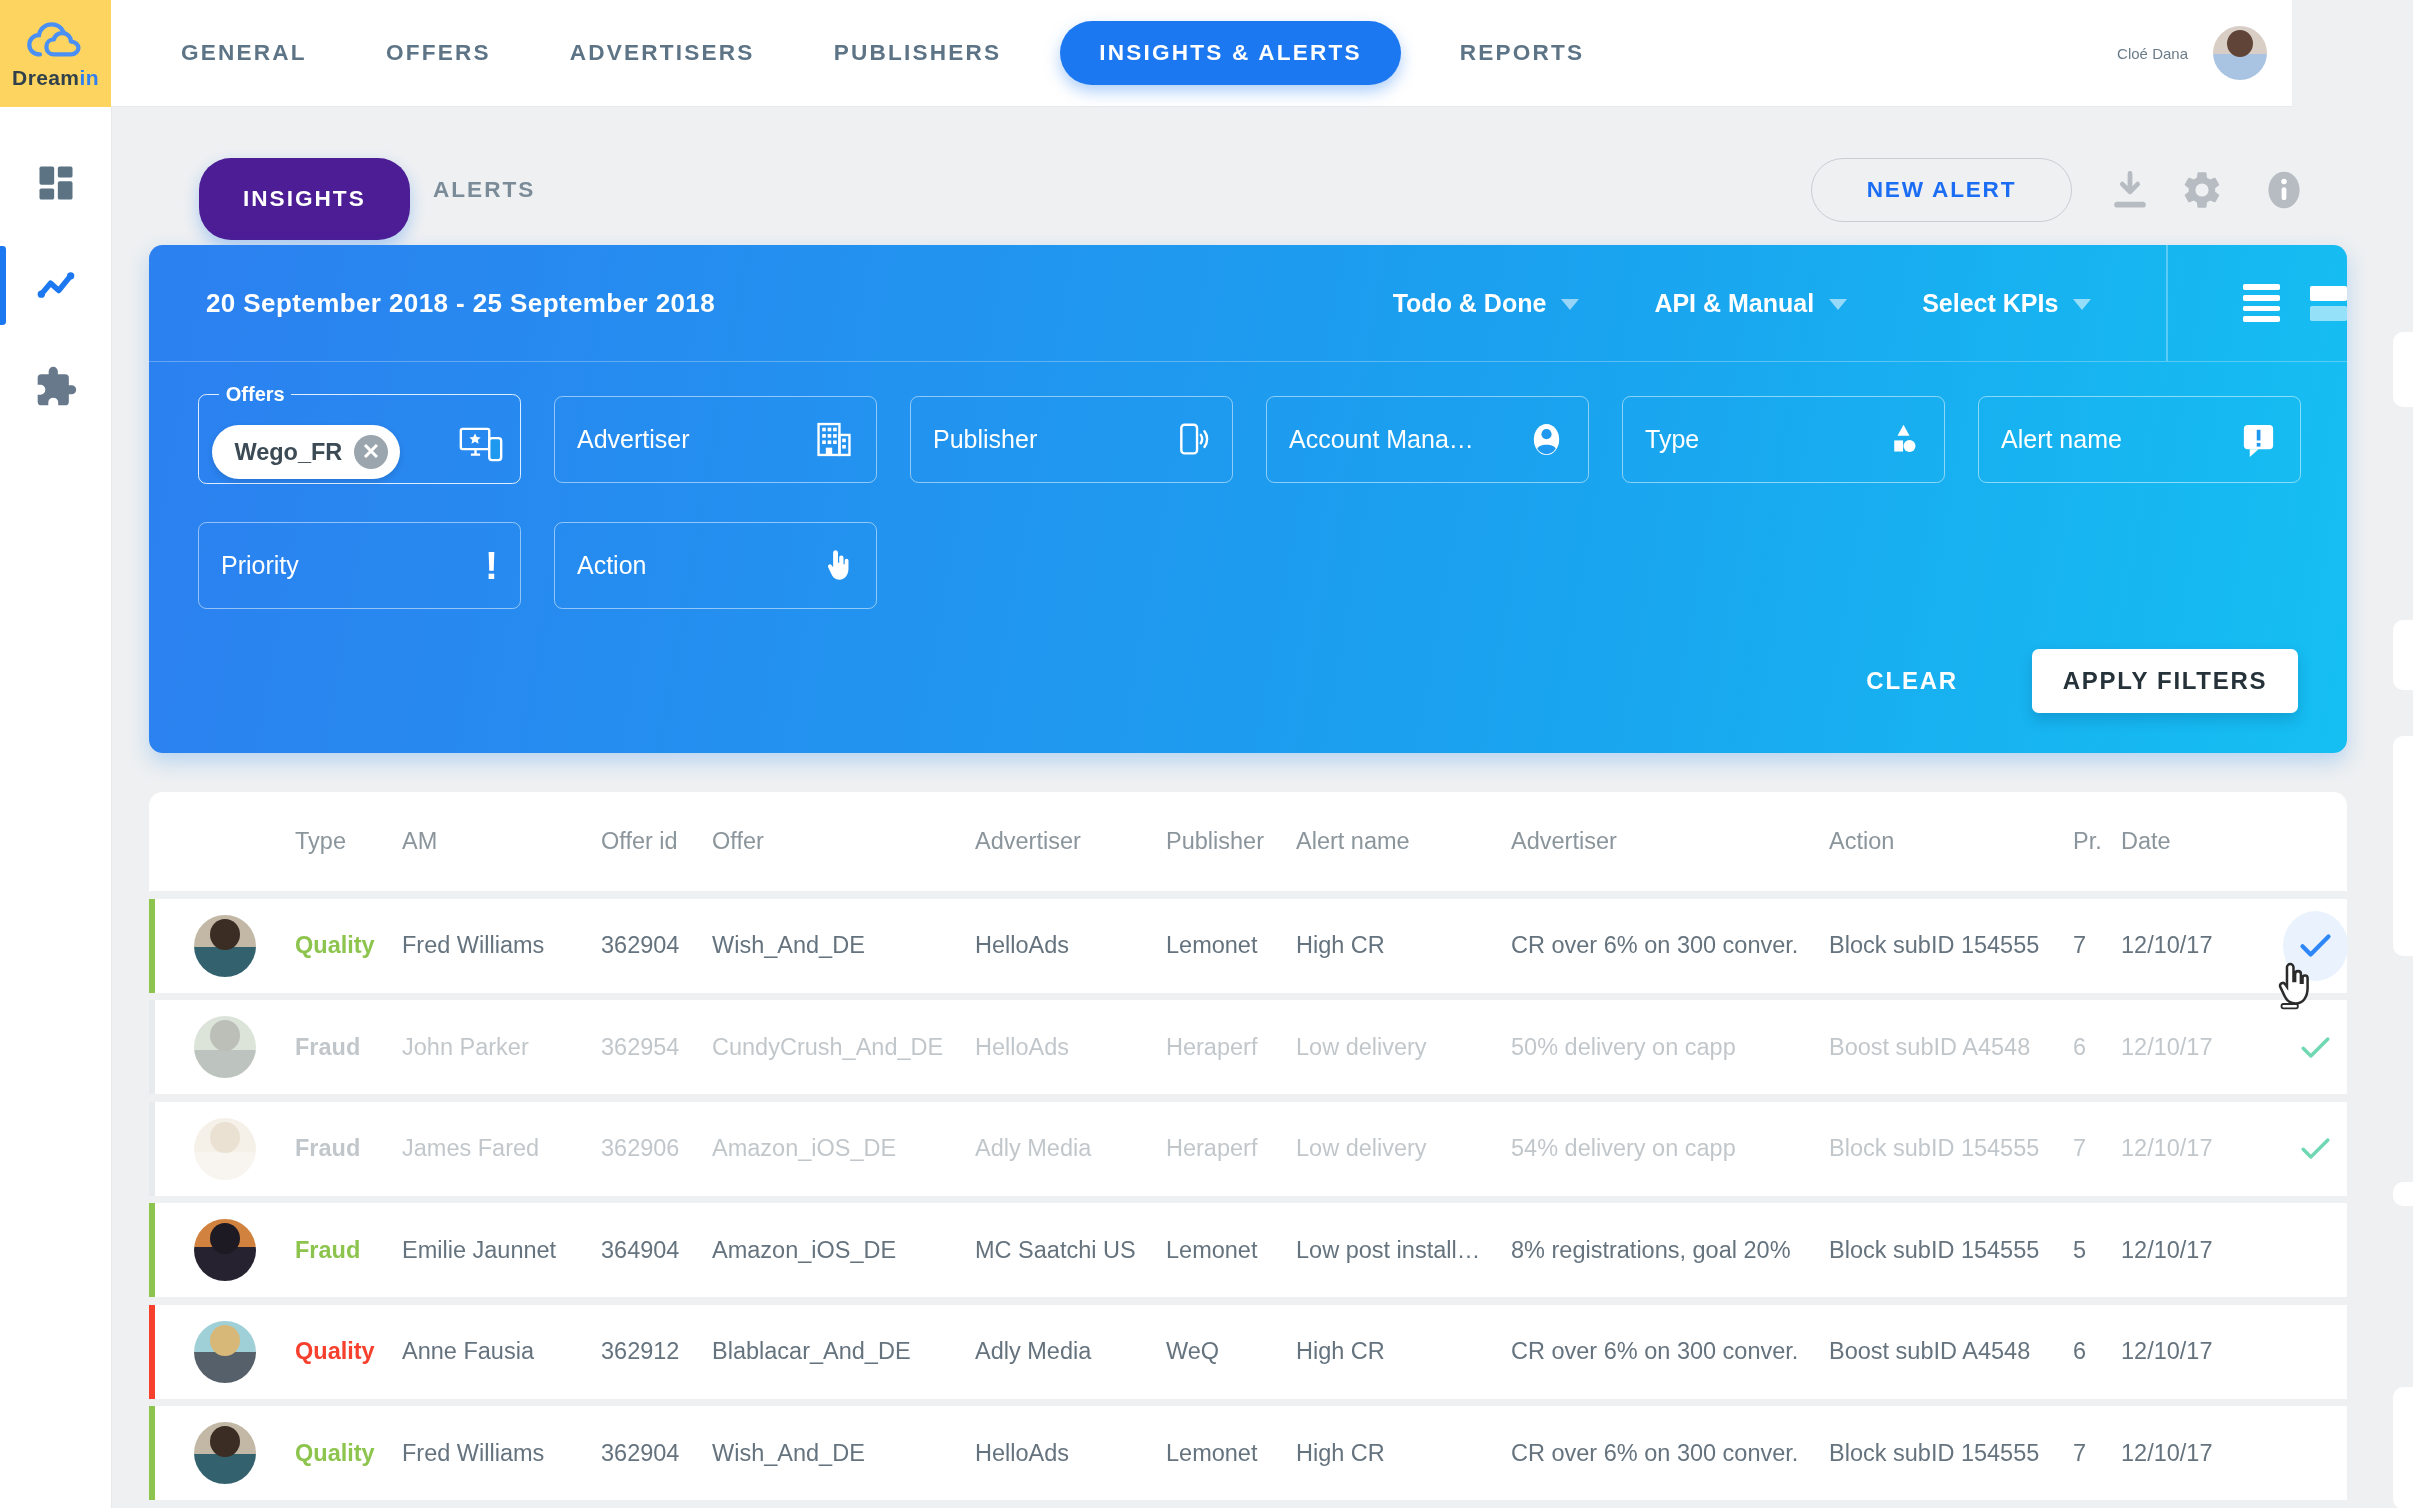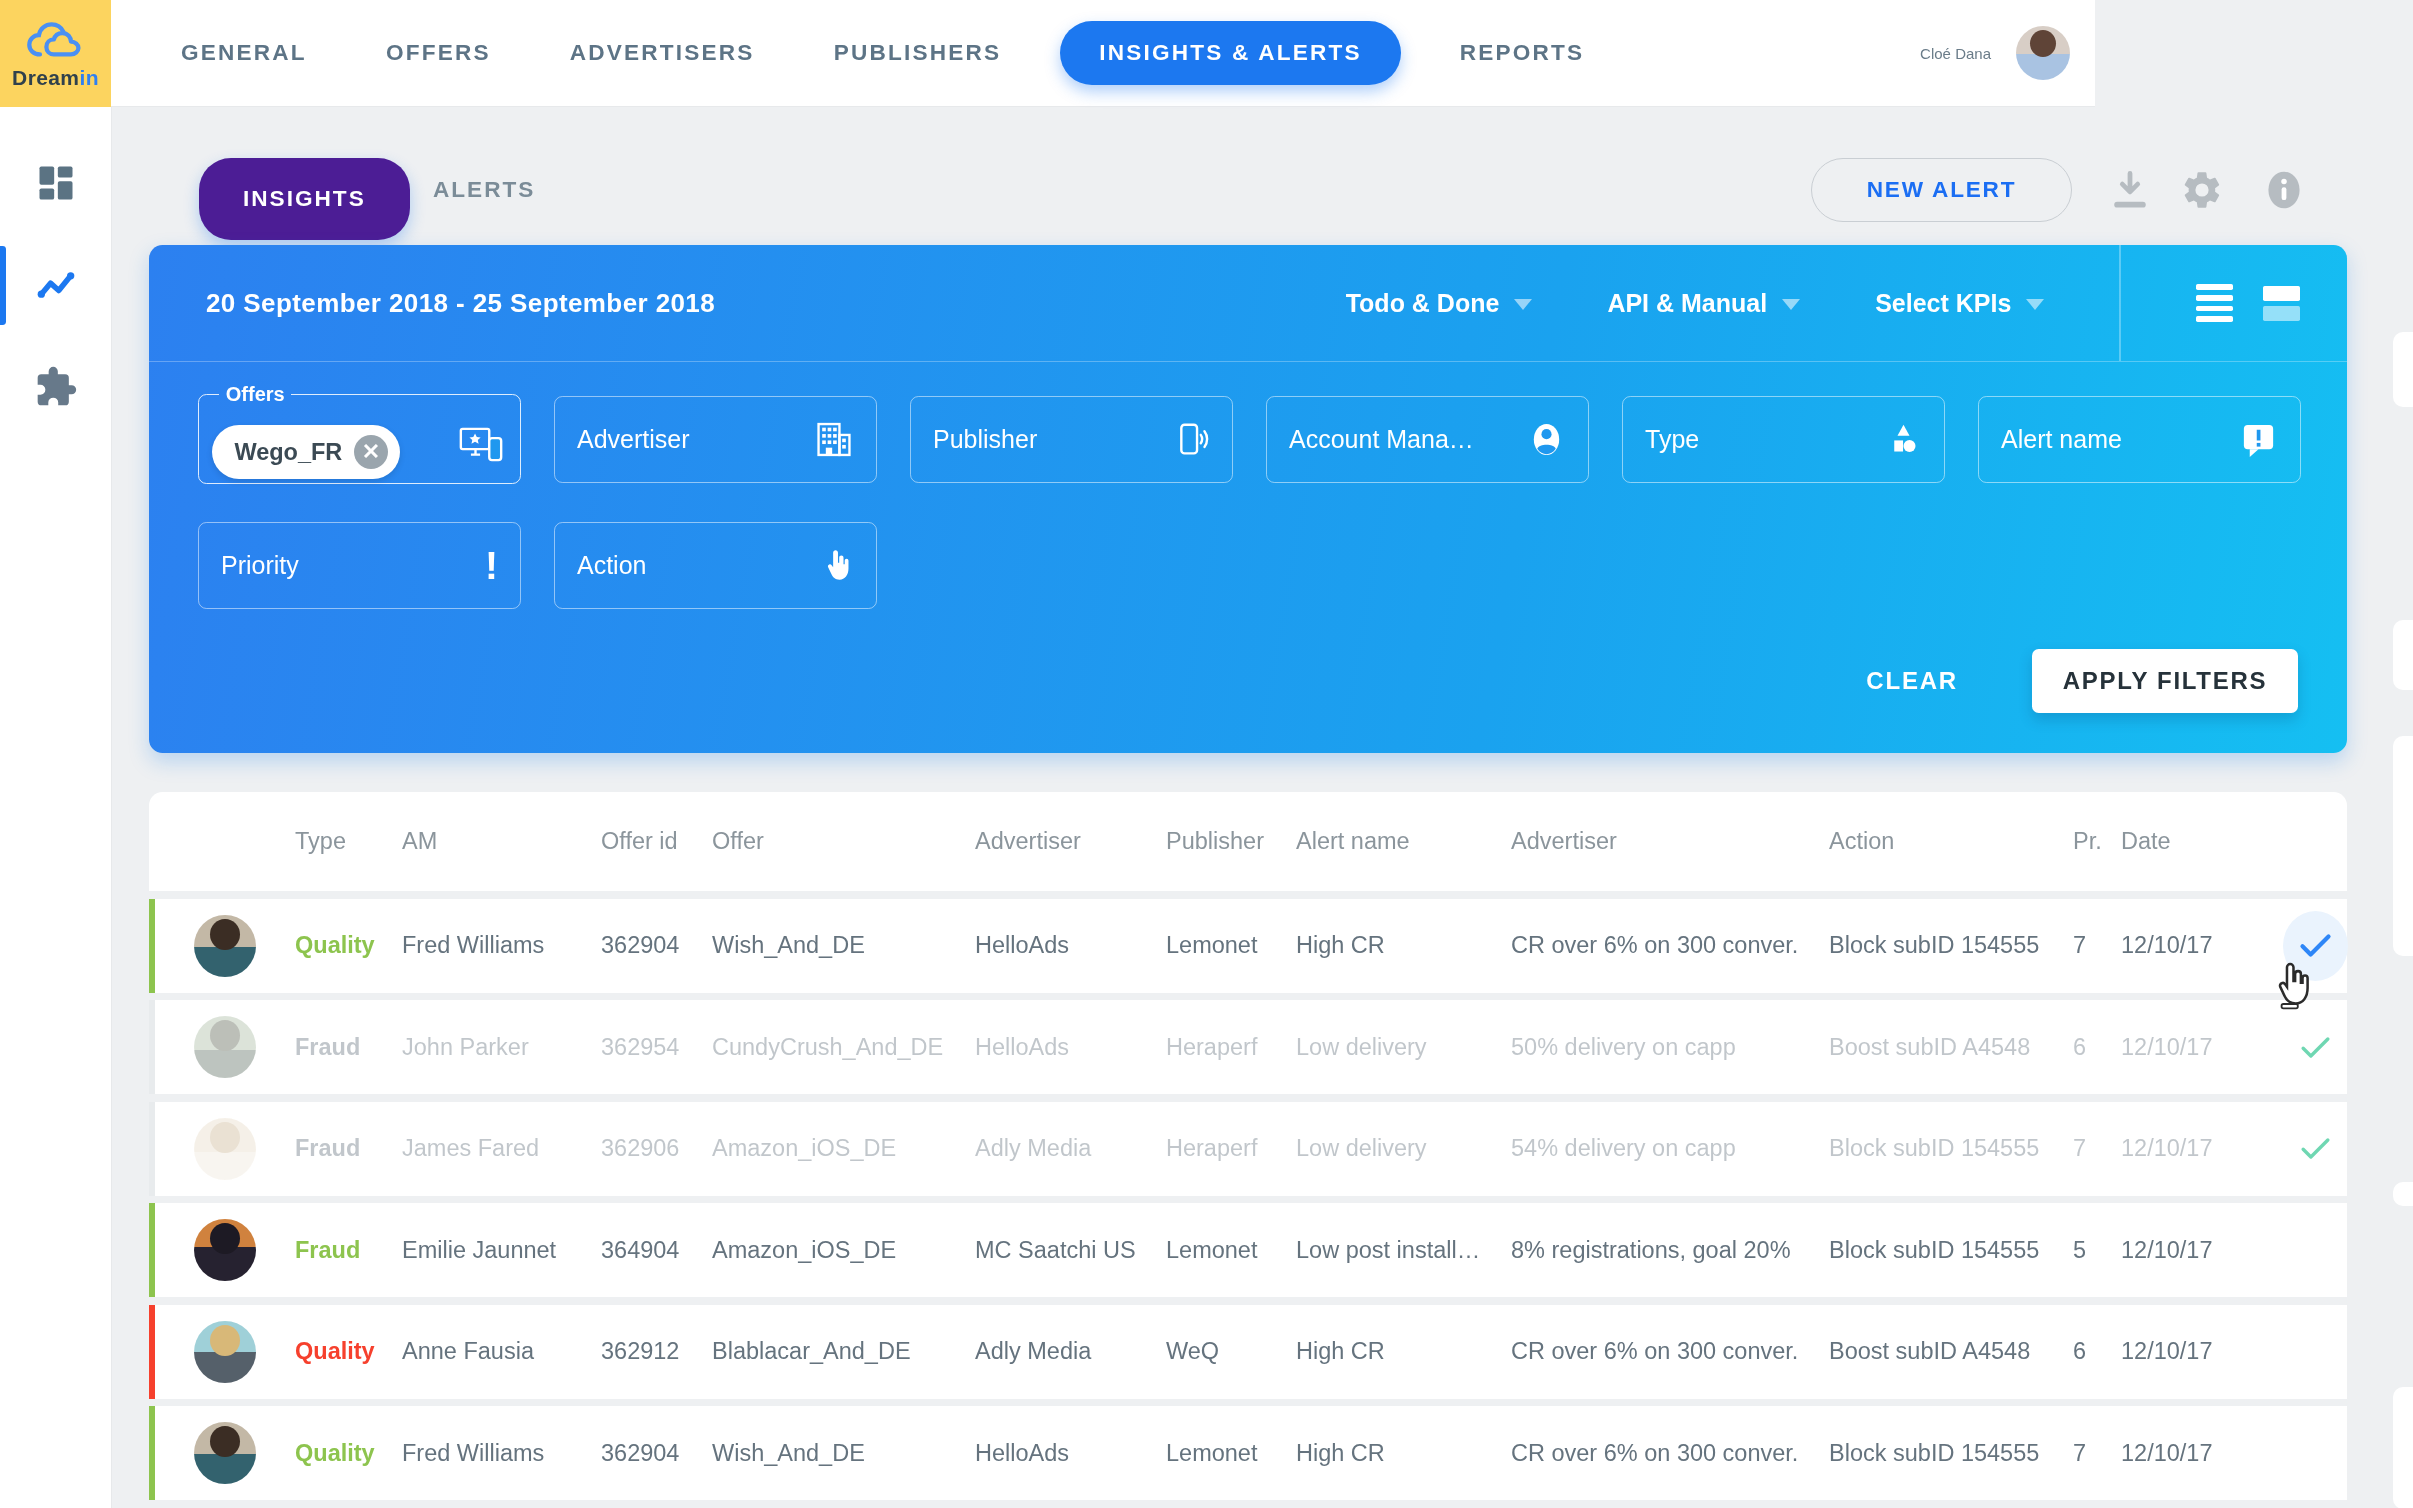--- a/index.html
+++ b/index.html
@@ -1,19 +1,19 @@
 <!DOCTYPE html>
 <html style="font-size:13.4px"><head>
 <meta charset="utf-8">
 <style>
   html,body{margin:0;padding:0;width:2413px;height:1508px;overflow:hidden;}
   #app{position:relative;width:2413px;height:1508px;background:#eef0f2;font-family:"Liberation Sans",sans-serif;-webkit-font-smoothing:antialiased;}
 
   
-  .topbar{position:absolute;top:0;left:0;width:2095px;height:106px;background:#ffffff;border-bottom:1.7px solid #e7e9eb;z-index:6;}
+  .topbar{position:absolute;top:0;left:0;width:2292px;height:106px;background:#ffffff;border-bottom:1.7px solid #e7e9eb;z-index:6;}
   .logo{position:absolute;left:0;top:0;width:111px;height:107px;background:#fcd45f;display:flex;flex-direction:column;align-items:center;justify-content:center;z-index:7;}
   .logo svg{width:72px;height:47px;}
   .logo-text{font-size:21px;font-weight:700;color:#30414c;letter-spacing:0.4px;margin-top:2.5px;}
   .logo-text .in{color:#2f80f2;}
   .nav{position:absolute;left:181px;top:0;height:106px;display:flex;align-items:center;gap:79px;}
   .nav-item{font-size:22.6px;letter-spacing:2.2px;color:#5d7486;font-weight:700;cursor:pointer;}
   .nav-pill{background:#1c78f0;color:#fff;padding:0 39px;height:64px;border-radius:32px;display:flex;align-items:center;margin:0 -20px;box-shadow:0 6.7px 15px rgba(28,120,240,.35);}
   .user{position:absolute;right:25px;top:0;height:106px;display:flex;align-items:center;gap:25px;}
   .user-name{font-size:15px;color:#6a7c89;}
   .avatar{position:relative;border-radius:50%;overflow:hidden;flex:none;}
@@ -35,21 +35,21 @@
   .tool-icon{position:absolute;top:168px;width:44px;height:44px;cursor:pointer;}
   .tool-icon svg{width:44px;height:44px;}
   .ti-download{left:2108px;}
   .ti-gear{left:2180px;}
   .ti-info{left:2262px;}
 
   
   .panel{position:absolute;left:149px;top:245px;width:2198px;height:508px;border-radius:13.4px;background:linear-gradient(100deg,#2c80f0 0%,#1aa2ef 62%,#15bff2 100%);box-shadow:0 8.4px 20px rgba(30,130,235,.25);color:#fff;}
   .panel-head{position:absolute;top:0;left:0;right:0;height:116px;display:flex;align-items:center;border-bottom:0.8px solid rgba(255,255,255,.28);}
   .panel-date{margin-left:57px;font-size:26px;font-weight:700;letter-spacing:0.4px;}
-  .panel-controls{margin-left:auto;display:flex;align-items:center;gap:75px;height:100%;padding-right:47px;}
+  .panel-controls{margin-left:auto;display:flex;align-items:center;gap:75px;height:100%;}
   .dropdown{display:flex;align-items:center;gap:15px;font-size:25px;font-weight:700;cursor:pointer;}
   .caret{width:0;height:0;border-left:9.2px solid transparent;border-right:9.2px solid transparent;border-top:11px solid rgba(255,255,255,.55);margin-top:3.4px;}
   .vdivider{width:1.7px;height:100%;background:rgba(255,255,255,.3);}
   .view-icons{display:flex;gap:30px;align-items:center;}
   .vi{display:flex;flex-direction:column;gap:5px;cursor:pointer;}
   .vi .b{width:37px;height:5.9px;background:#fff;border-radius:1.7px;}
   .vi2 .b1{width:37px;height:15px;background:#fff;border-radius:1.7px;}
   .vi2 .b2{width:37px;height:15px;background:rgba(255,255,255,.55);border-radius:1.7px;}
 
   .fields-row{position:absolute;left:49px;display:flex;gap:33px;}

